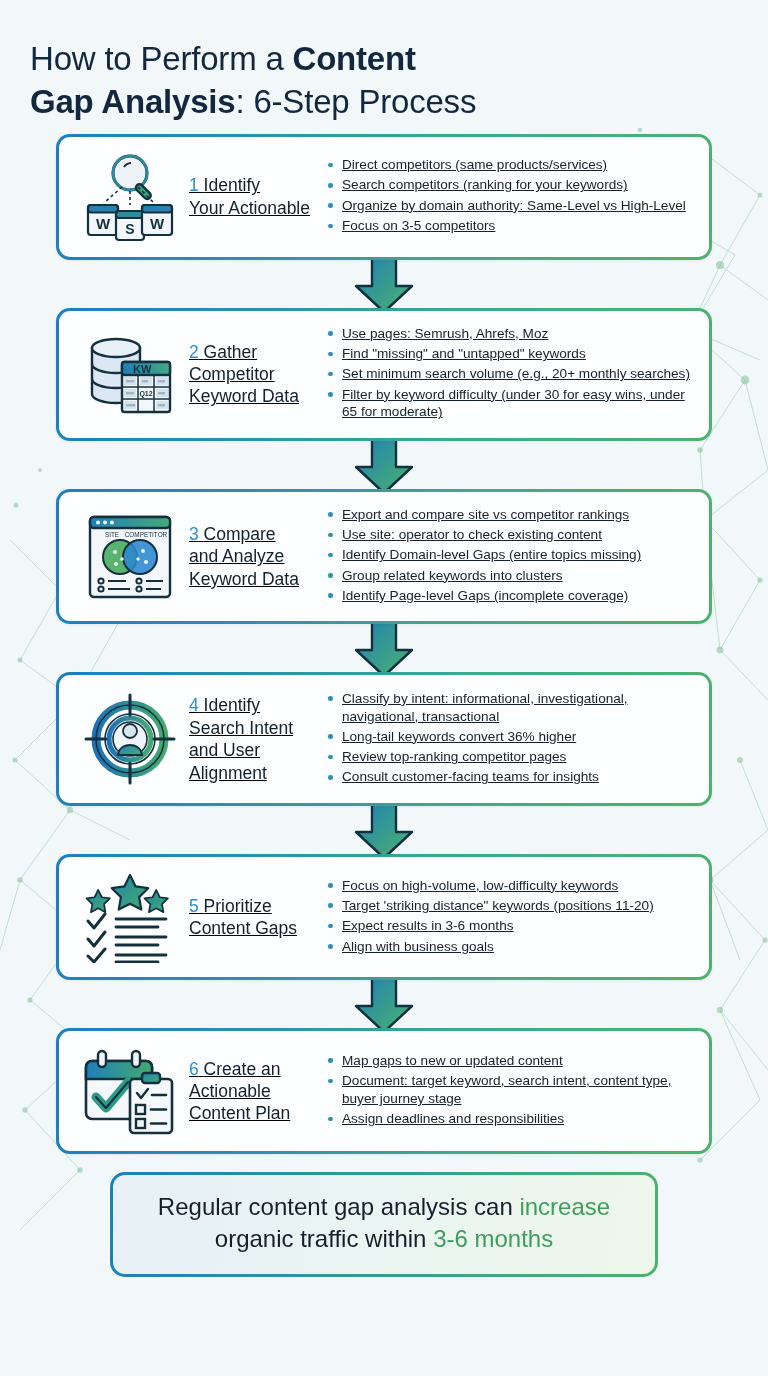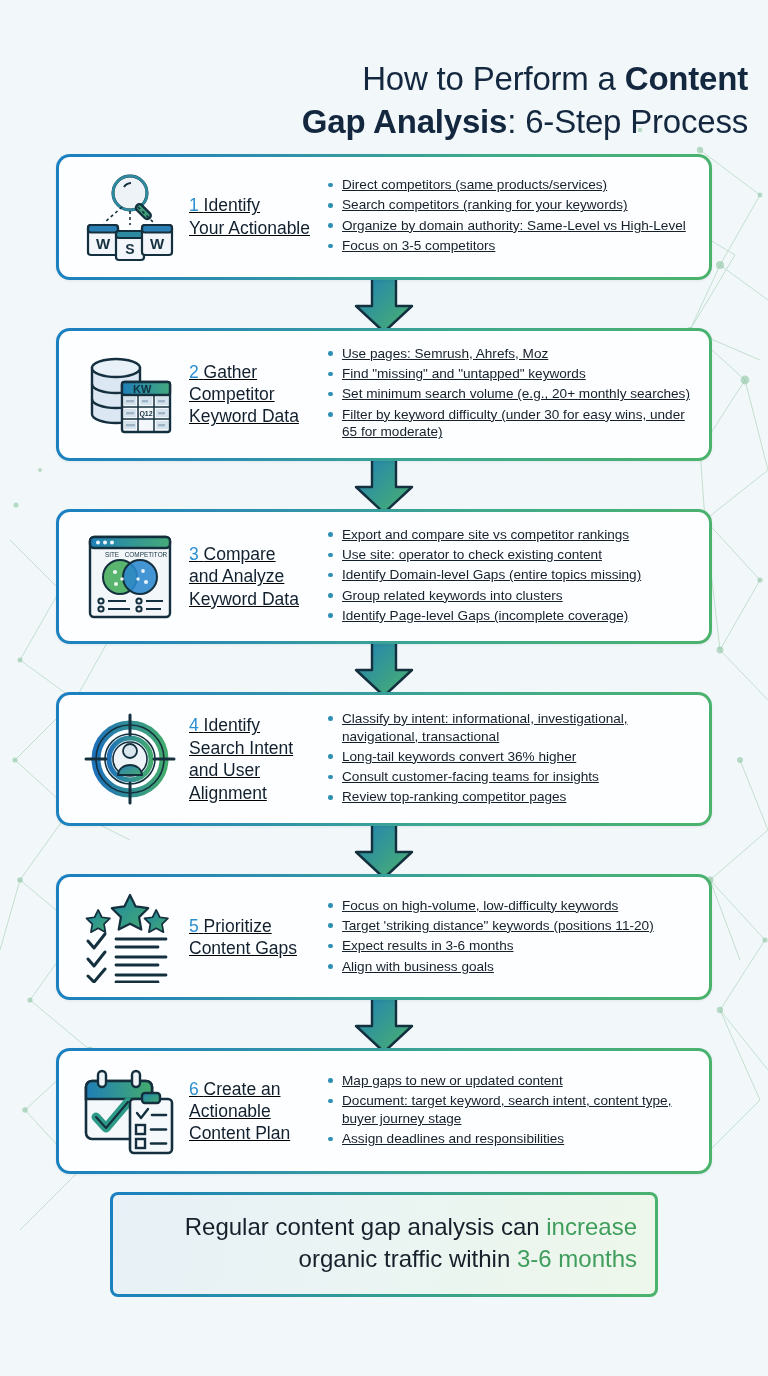--- a/index.html
+++ b/index.html
@@ -7,21 +7,21 @@
   body {
     font-family:"Liberation Sans", sans-serif;
     background:#f2f7fa;
     position:relative;
     overflow:hidden;
   }
   #bg-net { position:absolute; inset:0; width:768px; height:1376px; z-index:0; }
   .page { position:relative; z-index:2; width:768px; height:1376px; }
 
   
-  .title-wrap { padding:38px 20px 10px; text-align:right;margin-top:20px; }
+  .title-wrap { padding:38px 30px 10px; text-align:left; }
   .title-line { font-size:33px; line-height:1.30; color:#13273f; letter-spacing:-0.2px; }
   .title-line .bold { font-weight:bold; }
 
   
   .steps { padding:0 56px; }
   .step-card {
     position:relative;
     background:#fdfeff;
     border-radius:14px;
     padding:14px 16px 14px 12px;
@@ -58,28 +58,28 @@
     background:#2e8fb2;
   }
 
   
   .arrow-gap { height:48px; display:flex; align-items:center; justify-content:center; }
   .arrow-gap svg { display:block; }
 
   
   .footer-wrap { padding:18px 110px 0; }
   .footer-banner {
-    border-radius:8px;
+    border-radius:15px;
     border:3px solid transparent;
     background-image:
       linear-gradient(100deg,#e7f1f7 0%, #eaf4f3 45%, #edf7ea 100%),
       linear-gradient(100deg,#1a7fc1 0%, #35a08f 55%, #4cb36c 100%);
     background-origin:border-box;
     background-clip:padding-box, border-box;
-    text-align:right;
+    text-align:center;
     padding:16px 18px 18px;
   }
   .footer-text { font-size:24px; line-height:1.34; color:#16202b; font-weight:500; }
   .footer-text .accent { color:#3f9e5c; }
 </style>
 </head>
 <body>
 
 <svg id="bg-net" viewBox="0 0 768 1376" xmlns="http://www.w3.org/2000/svg">
   <rect width="768" height="1376" fill="#f2f7fa"></rect>
@@ -356,22 +356,22 @@
               <path d="M76 50 H96"></path>
           </g>
         </svg>
       </div>
       <div class="head-cell">
         <div class="step-head"><span class="step-num">4</span> <span>Identify</span><br><span>Search Intent and User Alignment</span></div>
       </div>
       <ul class="bullets">
         <li>Classify by intent: informational, investigational, navigational, transactional</li>
         <li>Long-tail keywords convert 36% higher</li>
+        <li>Review top-ranking competitor pages</li>
         <li>Consult customer-facing teams for insights</li>
-        <li>Review top-ranking competitor pages</li>
       </ul>
     </div>
 
     <div class="arrow-gap">
       <svg width="64" height="60" viewBox="0 0 64 60">
         <path d="M20 0 H44 V32 H60 L32 58 L4 32 H20 Z" fill="url(#ag1)" stroke="#13303f" stroke-width="2.4" stroke-linejoin="round"></path>
       </svg>
     </div>
 
     <div class="step-card">

